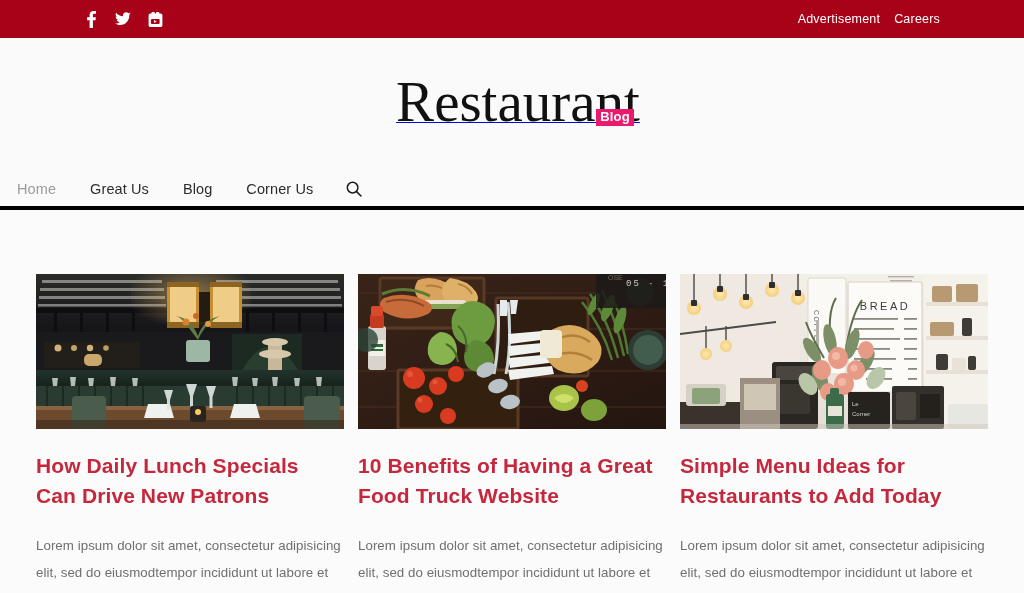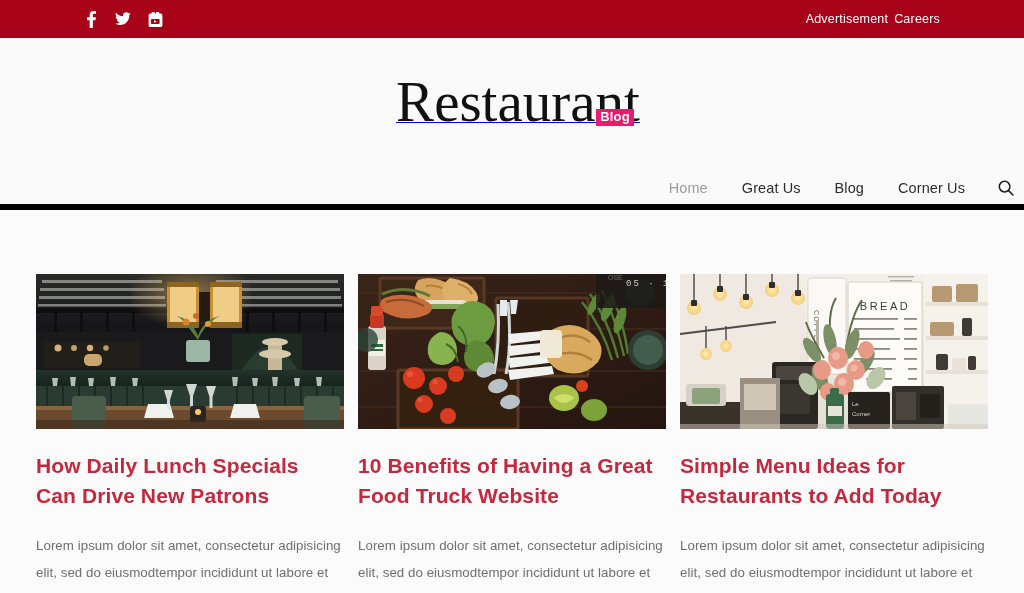--- a/index.html
+++ b/index.html
@@ -40,21 +40,21 @@
     align-items: center;
     justify-content: center;
     color: #ffffff;
     text-decoration: none;
   }
   .social-link svg { display: block; }
 
   .toplinks {
     display: flex;
     align-items: center;
-    gap: 6px;
+    gap: 14px;
     margin-right: 84px;
   }
   .toplink {
     color: #ffffff;
     font-size: 12.5px;
     letter-spacing: .2px;
     text-decoration: none;
     font-family: "Liberation Sans", sans-serif;
   }
 
@@ -94,22 +94,22 @@
     padding: 1px 4px 2px 4px;
     line-height: 1.05;
   }
 
   
   .navbar {
     background: #fafafa;
     height: 39px;
     display: flex;
     align-items: center;
-    justify-content: flex-end;
-    border-bottom: 6px solid #000000;
+    justify-content: flex-start;
+    border-bottom: 4px solid #000000;
   }
   .nav {
     display: flex;
     align-items: center;
     gap: 0px;
   }
   .nav-item {
     font-size: 14.5px;
     color: #2d2d2d;
     text-decoration: none;

